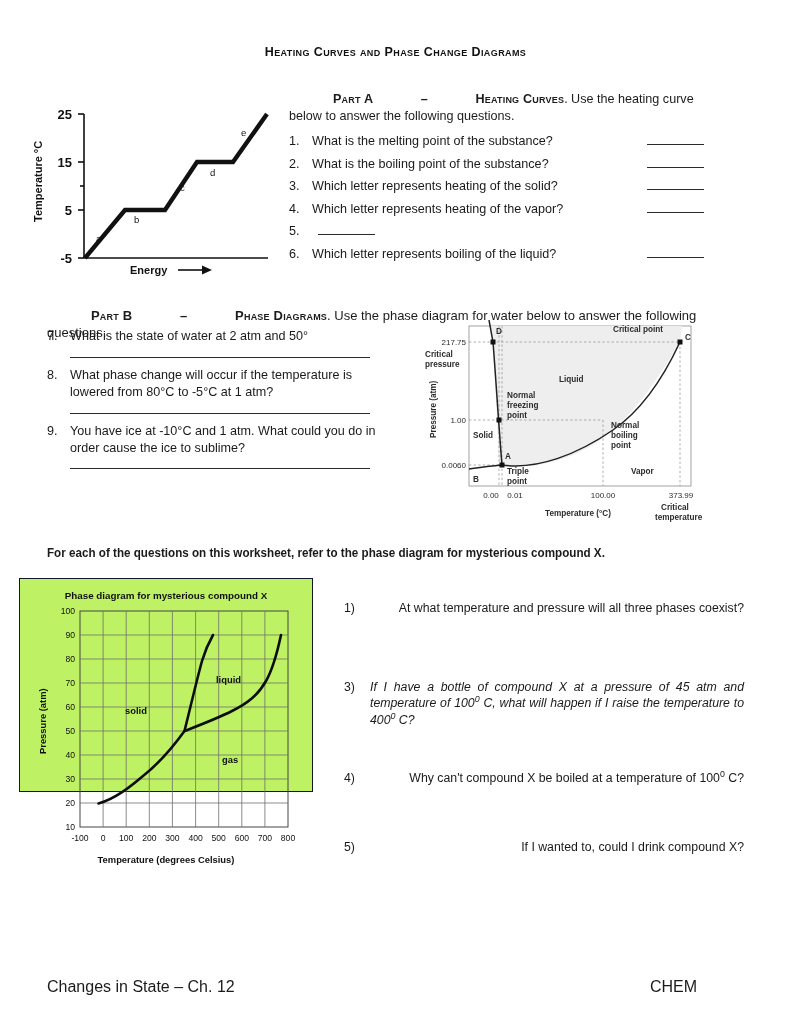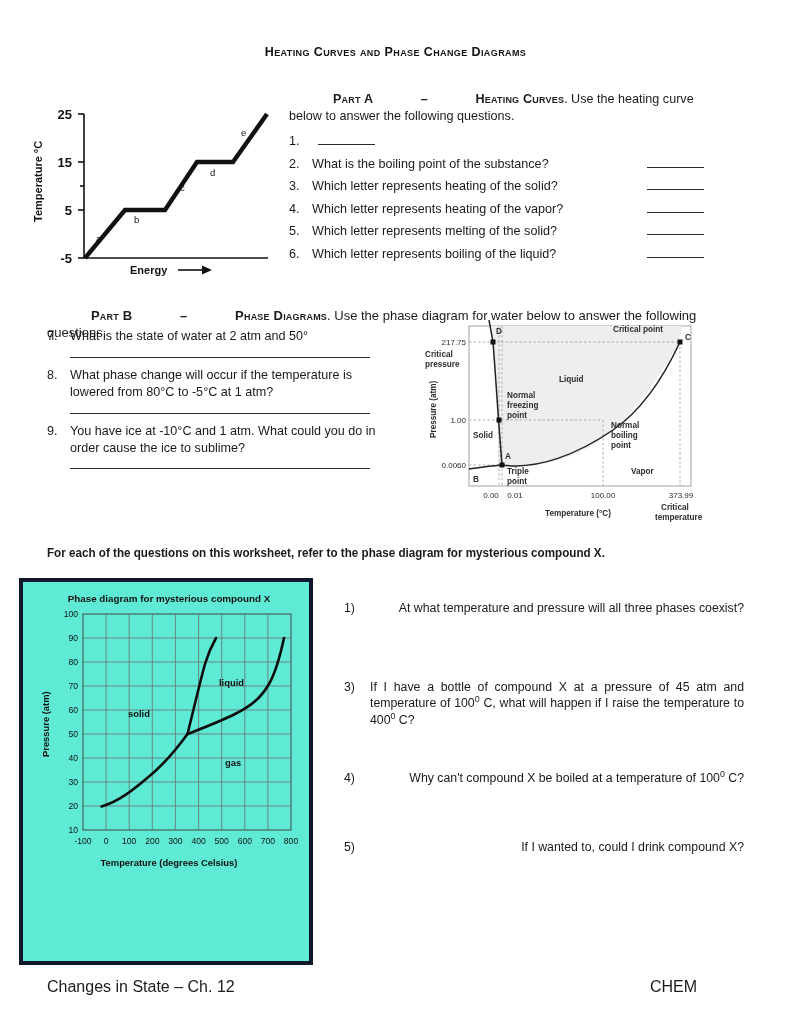--- a/index.html
+++ b/index.html
@@ -139,42 +139,42 @@
     transform: scaleX(0.94);
     transform-origin: left center;
   }
 
   
   #compoundX-figure {
     position: absolute;
     left: 19px;
     top: 578px;
     width: 294px;
-    height: 387px;
-    border: 4px solid #0f172a;
-    background: #5eead4;
+    height: 214px;
+    border: 1px solid #0f172a;
+    background: #bef264;
     box-sizing: border-box;
   }
 
   
   #compoundX-questions {
     position: absolute;
     left: 344px;
     top: 600px;
     width: 400px;
   }
   .cq {
     display: flex;
     align-items: baseline;
     font-size: 12.3px;
     line-height: 1.35;
   }
   .cq .qnum { width: 26px; flex: none; }
   .cq .qtext { flex: 1 1 auto; text-align: right; }
-  .cq.justify .qtext { text-align: justify; }
+  .cq.justify .qtext { text-align: justify; font-style: italic; }
   sup.deg {
     font-size: 0.72em;
     vertical-align: super;
     line-height: 0;
   }
 
   
   #footer {
     position: absolute;
     left: 47px;
@@ -249,40 +249,40 @@
     </svg>
   </div>
 
   <div id="partA-block">
     <div id="partA-intro" class="para">
       <span class="smallcaps">Part A</span><span>&nbsp;</span><span class="smallcaps">–</span>&nbsp;<span class="smallcaps">Heating Curves</span><span>.  Use the heating curve below to answer the following questions.</span>
     </div>
 
     <div class="qrow">
       <span class="qnum">1.</span>
+      <span class="qtext">What is the melting point of the substance?</span>
       <span class="blank-short"></span>
     </div>
     <div class="qrow">
       <span class="qnum">2.</span>
       <span class="qtext">What is the boiling point of the substance?</span>
       <span class="blank-short"></span>
     </div>
     <div class="qrow">
       <span class="qnum">3.</span>
       <span class="qtext">Which letter represents heating of the solid?</span>
       <span class="blank-short"></span>
     </div>
     <div class="qrow">
       <span class="qnum">4.</span>
       <span class="qtext">Which letter represents heating of the vapor?</span>
       <span class="blank-short"></span>
     </div>
     <div class="qrow">
       <span class="qnum">5.</span>
-      <span class="qtext">Which letter represents melting of the solid?</span>
       <span class="blank-short"></span>
     </div>
     <div class="qrow">
       <span class="qnum">6.</span>
       <span class="qtext">Which letter represents boiling of the liquid?</span>
       <span class="blank-short"></span>
     </div>
   </div>
 
   <div id="partB-intro" class="para">

